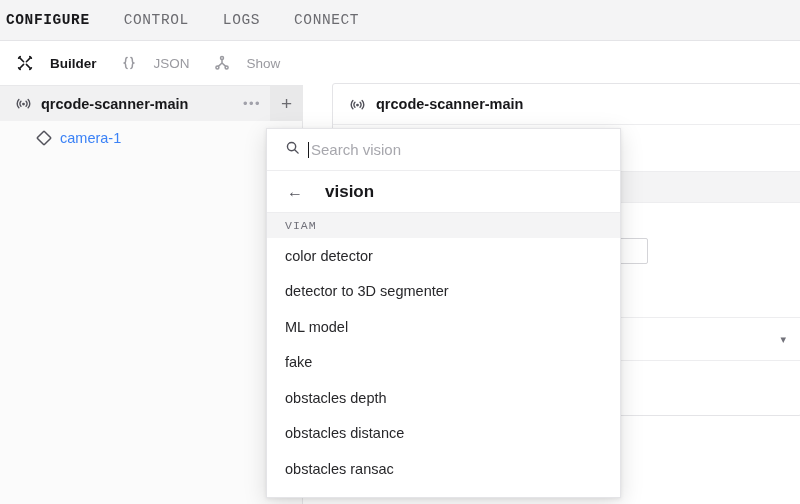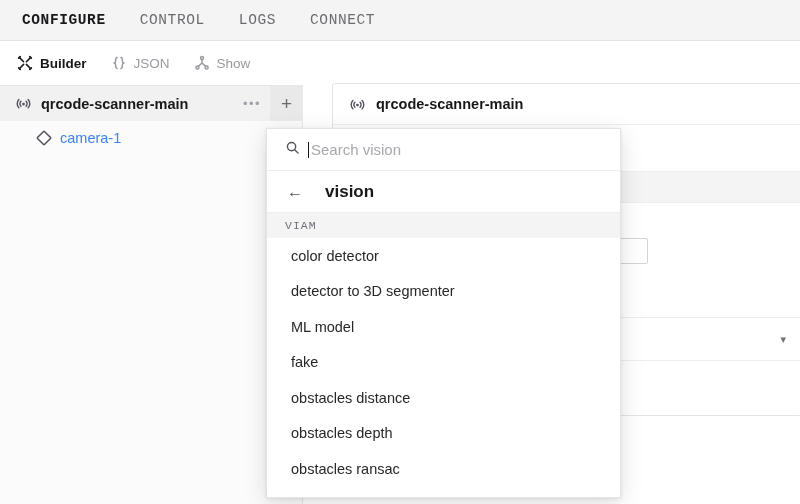--- a/index.html
+++ b/index.html
@@ -11,21 +11,21 @@
     -webkit-font-smoothing: antialiased;
   }
   #app { position: relative; width: 800px; height: 504px; background:#ffffff; }
 
   
   .topnav {
     position: absolute; left:0; top:0; width:800px; height:41px;
     background:#f4f4f5;
     border-bottom:1px solid #e4e4e7;
     display:flex; align-items:center;
-    padding-left:22px;
+    padding-left:6px;
   }
   .topnav-item {
     font-family:"Liberation Mono", monospace;
     font-size:14.5px; letter-spacing:0.6px;
     color:#6b6b70; margin-right:34px; cursor:pointer;
     line-height:41px;
   }
   .topnav-item.active { color:#18181b; font-weight:bold; }
 
   
@@ -34,21 +34,21 @@
     background:#fbfbfb;
     border-right:1px solid #e8e8ea;
   }
   .modebar {
     position:absolute; left:0; top:0; width:303px; height:45px;
     background:#ffffff;
     border-bottom:1px solid #e8e8ea;
     display:flex; align-items:center; padding-left:17px;
   }
   .mode {
-    display:flex; align-items:center; gap:7px;
+    display:flex; align-items:center; gap:17px;
     margin-right:24px; cursor:pointer;
     font-size:13.5px; color:#9a9aa0;
   }
   .mode.active { color:#18181b; font-weight:bold; }
   .mode .gl { display:inline-flex; width:16px; height:16px; align-items:center; justify-content:center; }
   .mode svg { display:block; }
 
   .tree { position:absolute; left:0; top:45px; width:303px; }
   .tree-row {
     position:relative; display:flex; align-items:center;
@@ -141,21 +141,21 @@
   }
   .dd-back .arrow { font-size:16px; color:#52525b; }
   .dd-back .txt { font-size:17px; font-weight:bold; color:#18181b; }
   .dd-group {
     height:25px; display:flex; align-items:center; padding-left:18px;
     background:#f4f4f5;
     font-family:"Liberation Mono", monospace;
     font-size:11.5px; letter-spacing:1px; color:#71717a;
   }
   .dd-item {
-    height:35.5px; display:flex; align-items:center; padding-left:24px;
+    height:35.5px; display:flex; align-items:center; padding-left:18px;
     font-size:14.5px; color:#27272a; cursor:pointer;
   }
 
   .icon-stroke { stroke:#52525b; stroke-width:1.5; fill:none; stroke-linecap:round; stroke-linejoin:round; }
   .icon-stroke-dark { stroke:#18181b; stroke-width:1.6; fill:none; stroke-linecap:round; stroke-linejoin:round; }
   .icon-stroke-light { stroke:#9a9aa0; stroke-width:1.5; fill:none; stroke-linecap:round; stroke-linejoin:round; }
 </style>
 </head>
 <body>
 
@@ -298,20 +298,20 @@
       <span class="txt">vision</span>
     </div>
 
     <div class="dd-group">VIAM</div>
 
     <div>
       <div class="dd-item">color detector</div>
       <div class="dd-item">detector to 3D segmenter</div>
       <div class="dd-item">ML model</div>
       <div class="dd-item">fake</div>
+      <div class="dd-item">obstacles depth</div>
       <div class="dd-item">obstacles distance</div>
-      <div class="dd-item">obstacles depth</div>
       <div class="dd-item">obstacles ransac</div>
     </div>
 
   </div>
 
 </div>
 
 </body></html>

